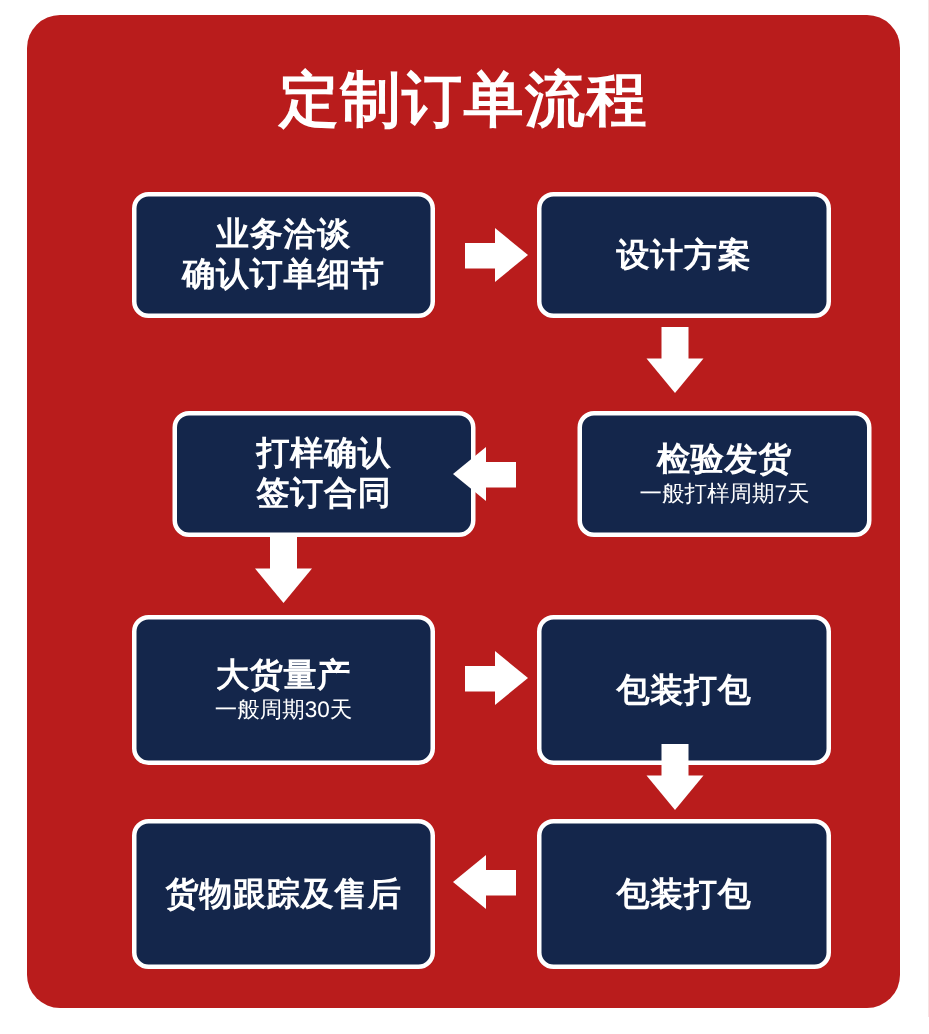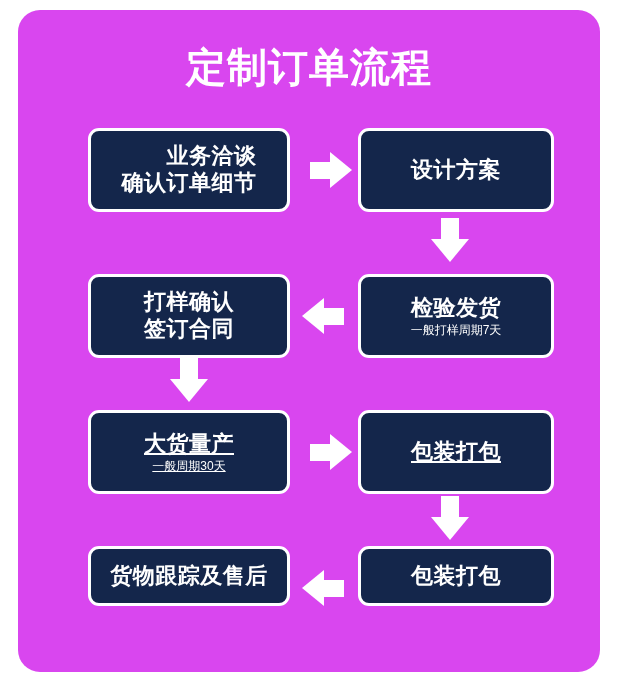--- a/index.html
+++ b/index.html
@@ -21,21 +21,21 @@
     background: #ffffff;
   }
 
   
   .panel {
     position: absolute;
     left: 18px;
     top: 10px;
     width: 582px;
     height: 662px;
-    background: #d946ef;
+    background: #b91c1c;
     border-radius: 22px;
     box-sizing: border-box;
   }
 
   
   .chart-title {
     position: absolute;
     left: 0;
     top: 35px;
     width: 582px;
@@ -63,35 +63,35 @@
     text-align: center;
   }
   .node-title {
     font-size: 22px;
     font-weight: bold;
     line-height: 1.22;
     letter-spacing: 0.5px;
     white-space: pre-line;
   }
   .node-sub {
-    font-size: 12px;
+    font-size: 15px;
     font-weight: normal;
     line-height: 1.2;
     letter-spacing: 0px;
     margin-top: 1px;
   }
 
   
-  .n-left  { left: 70px;  width: 202px; text-align: right; }
+  .n-left  { left: 70px;  width: 202px; }
   .n-right { left: 340px; width: 196px; }
 
   .row1 { top: 118px; height: 84px; }
-  .row2 { top: 264px; height: 84px; }
-  .row3 { top: 400px; height: 84px; text-decoration: underline; }
-  .row4 { top: 536px; height: 60px; }
+  .row2 { top: 264px; height: 84px; margin-left: 27px; }
+  .row3 { top: 400px; height: 100px; }
+  .row4 { top: 536px; height: 100px; }
 
   
   .arrow {
     position: absolute;
   }
   
   .arrow-h .shaft {
     position: absolute;
     background: #ffffff;
     top: 10px;

